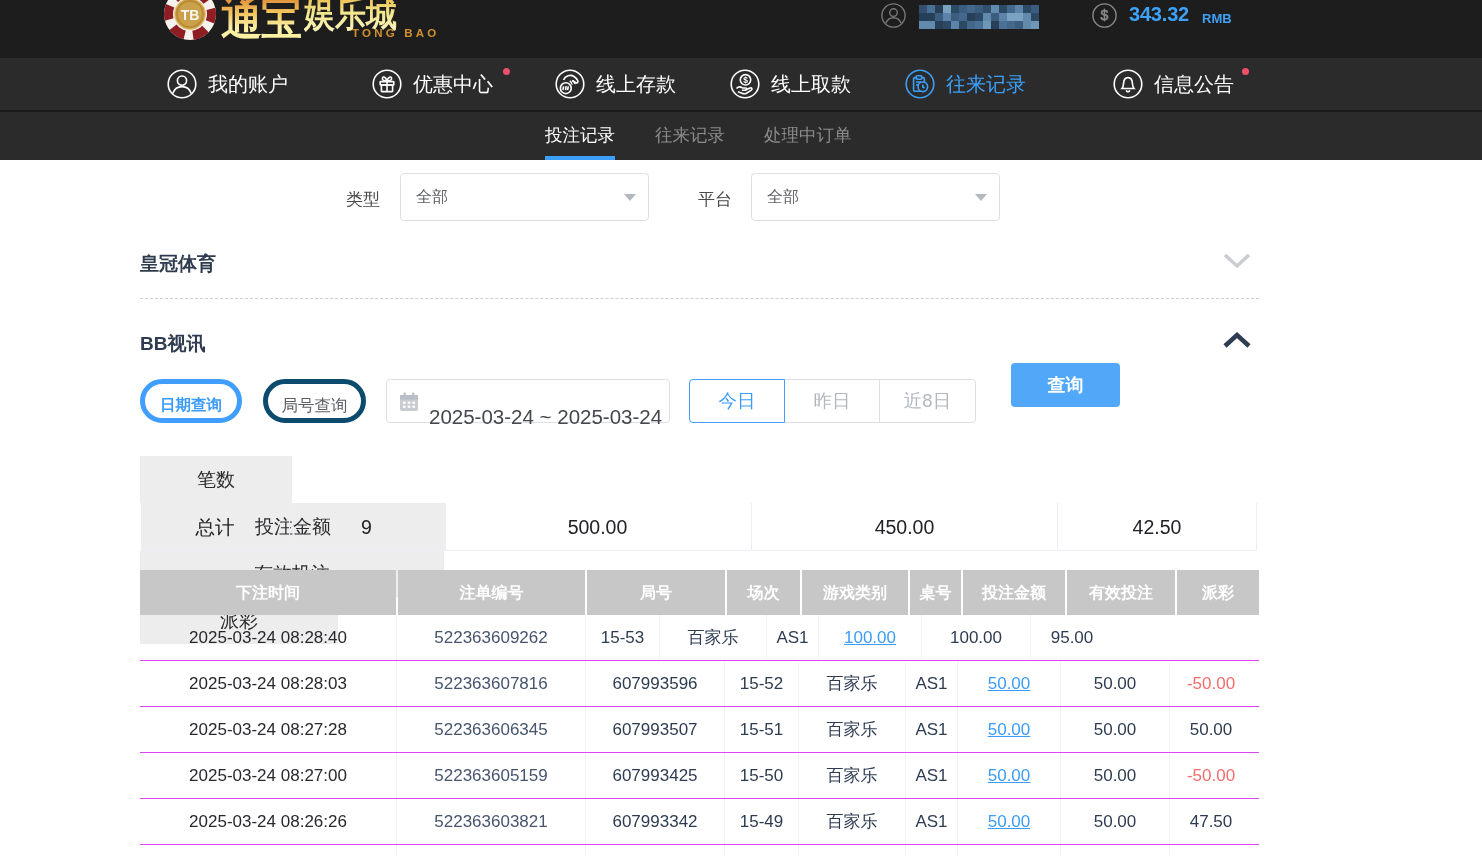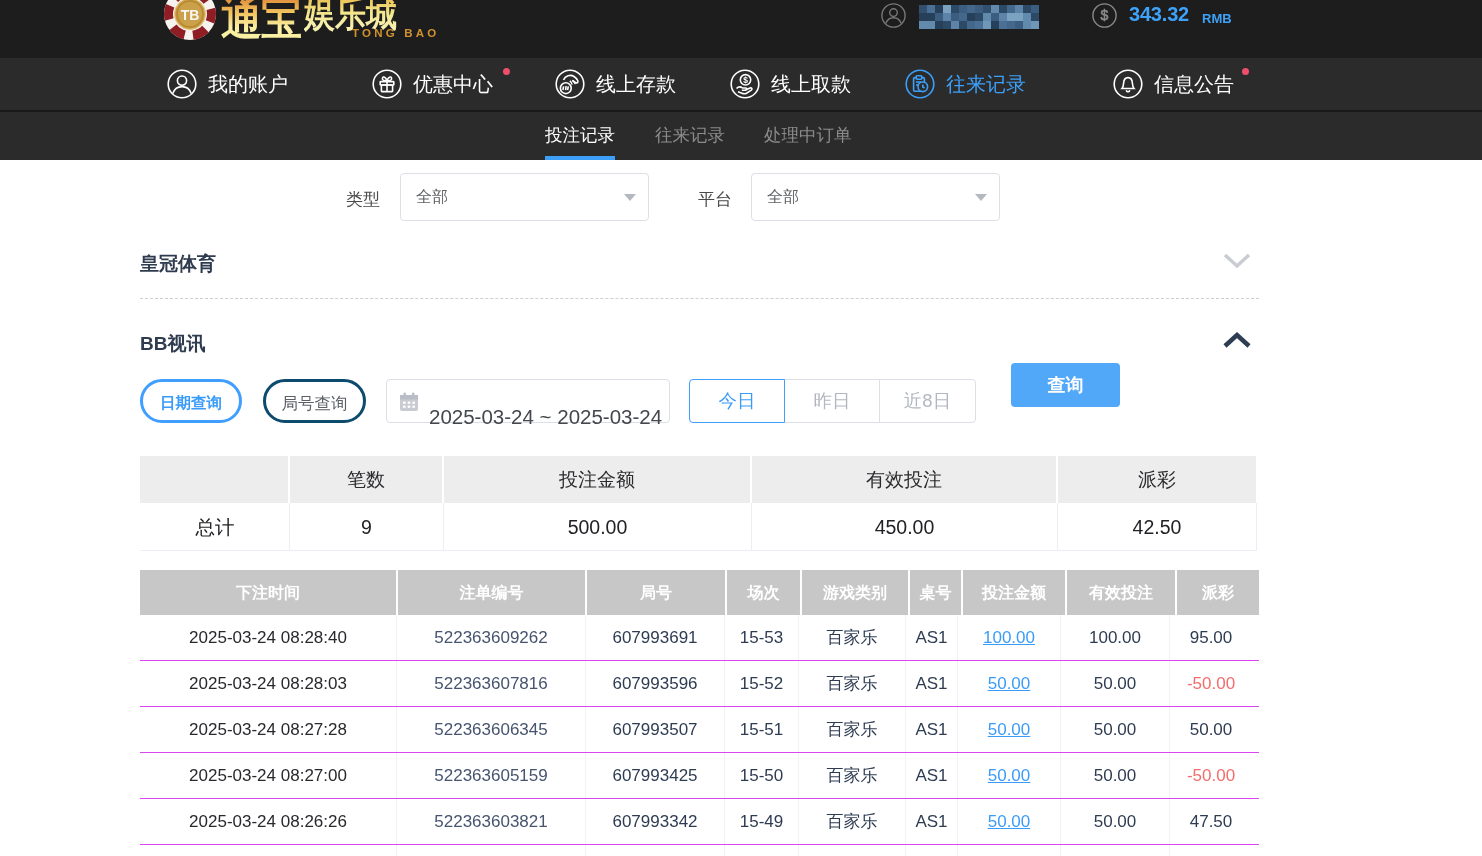--- a/index.html
+++ b/index.html
@@ -24,31 +24,31 @@
 
 
 .flabel { position:absolute; font-size:17px; color:#4a4a4a; }
 .selbox { position:absolute; width:249px; height:48px; border:1px solid #dcdfe6; border-radius:4px; background:#fff; }
 .selbox .txt { position:absolute; left:15px; top:0; line-height:46px; font-size:16px; color:#606266; }
 .selbox .car { position:absolute; right:12px; top:20px; width:0; height:0; border-left:6px solid transparent; border-right:6px solid transparent; border-top:7px solid #b4b8bf; }
 
 .sechead { position:absolute; font-size:19px; font-weight:bold; color:#2f3b4e; }
 
 
-.pill { position:absolute; height:44px; border-radius:22px; border:3px solid #0c4a6e; background:#fff; text-align:center; line-height:42px; font-size:16.5px; color:#5c6066; }
+.pill { position:absolute; height:44px; border-radius:22px; border:5px solid #0c4a6e; background:#fff; text-align:center; line-height:42px; font-size:16.5px; color:#5c6066; }
 .pill.blue { border-color:#409eff; color:#3b9cf8; font-weight:bold; font-size:15.5px; }
 .datebox { position:absolute; left:386px; width:284px; height:44px; border:1px solid #dcdfe6; border-radius:4px; background:#fff; }
 .datebox .dtxt { position:absolute; left:42px; top:12px; line-height:44px; padding-top:3px; font-size:20.5px; color:#44474d; }
 .grpbtn { position:absolute; height:44px; background:#fff; border:1px solid #dcdfe6; text-align:center; line-height:42px; font-size:18.5px; color:#b2b7bf; }
 .grpbtn.on { border-color:#409eff; color:#3b9cf8; z-index:2; }
 #querybtn { position:absolute; height:44px; background:#51a7f8; border-radius:4px; color:#fff; font-size:18px; font-weight:bold; text-align:center; line-height:44px; }
 
 
 #sumtab { position:absolute; left:140px; top:456px; width:1118px; }
-#sumtab .hrow { display:flex; height:47px; background:#fff; }
+#sumtab .hrow { display:flex; height:47px; background:#fff;flex-direction:column; }
 #sumtab .hrow div { background:#ededed; margin-right:2px; text-align:center; line-height:47px; font-size:19px; color:#2b2b2e; }
 #sumtab .drow { display:flex; height:48px; }
 #sumtab .drow div { border-right:1px solid #ebeef5; border-bottom:1px solid #ebeef5; text-align:center; line-height:48px; font-size:19.5px; color:#222226; }
 #sumtab .drow div:first-child { border-left:1px solid #fff; }
 
 
 #dtab { position:absolute; left:140px; top:570px; width:1119px; }
 #dtab .hrow { display:flex; height:45px; }
 #dtab .hrow div { background:#c7c7c7; margin-right:2px; text-align:center; line-height:45px; font-size:16px; font-weight:bold; color:#fff; }
 #dtab .hrow div:last-child { margin-right:0; }
@@ -273,21 +273,20 @@
       <div style="width:73px;">场次</div>
       <div style="width:106px;">游戏类别</div>
       <div style="width:51px;">桌号</div>
       <div style="width:102px;">投注金额</div>
       <div style="width:108px;">有效投注</div>
       <div style="width:82px;">派彩</div>
     </div>
     <div class="drow">
       <div class="c1" style="width:257px;">2025-03-24 08:28:40</div>
       <div class="c2" style="width:189px;">522363609262</div>
-      <div class="" style="width:139px;">607993691</div>
       <div class="" style="width:74px;">15-53</div>
       <div class="" style="width:107px;">百家乐</div>
       <div class="" style="width:52px;">AS1</div>
       <div class="" style="width:103px;"><span class="blink">100.00</span></div>
       <div class="" style="width:109px;">100.00</div>
       <div class="" style="width:82px;">95.00</div>
     </div>
     <div class="drow">
       <div class="c1" style="width:257px;">2025-03-24 08:28:03</div>
       <div class="c2" style="width:189px;">522363607816</div>

